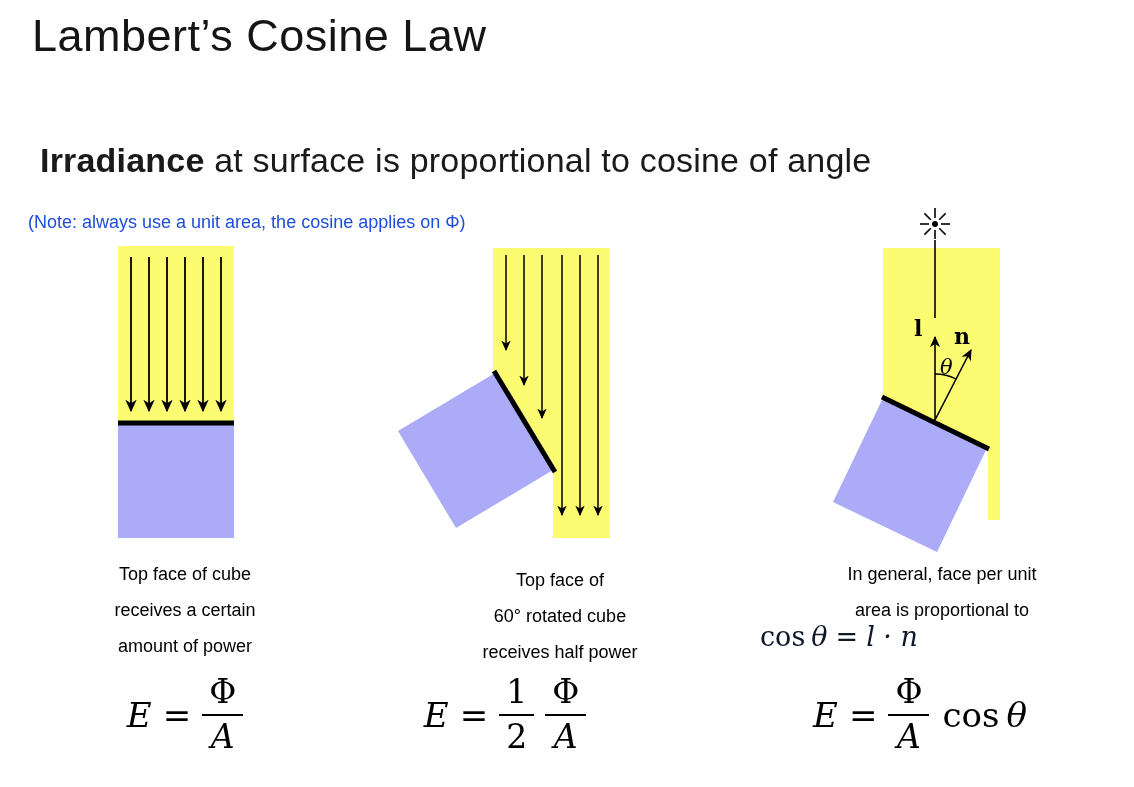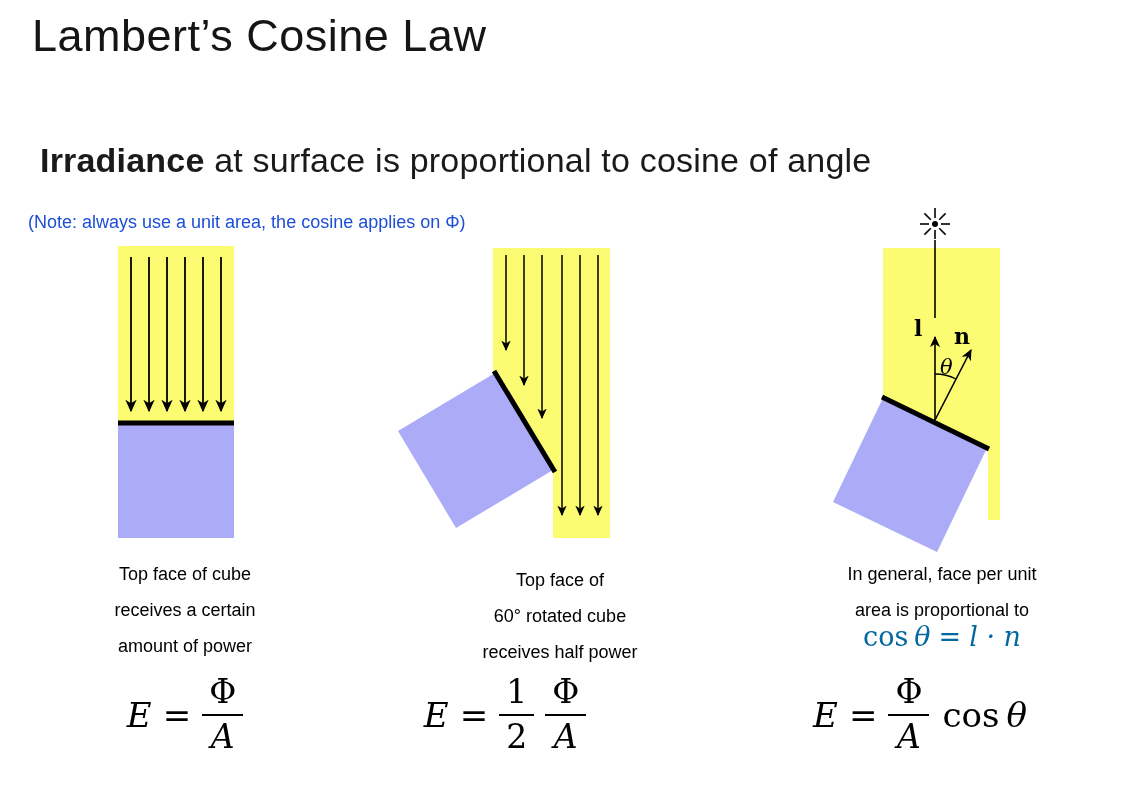--- a/index.html
+++ b/index.html
@@ -7,22 +7,22 @@
          font-family:"Liberation Sans",sans-serif;color:#111;}
   .title{position:absolute;left:28px;top:6px;margin:4px;font-size:45px;font-weight:400;
          letter-spacing:0.5px;color:#151515;}
   .body{position:absolute;left:28px;top:123px;margin:12px;font-size:34px;line-height:51px;
         color:#1a1a1a;letter-spacing:0.2px;}
   .body b{font-weight:700;}
   .note{position:absolute;left:28px;top:212px;font-size:18px;color:#1d4ed8;}
   .diag{position:absolute;}
   .caption{position:absolute;text-align:center;font-size:18px;line-height:36px;
            white-space:pre-line;color:#000;}
-  .mathline{position:absolute;text-align:center;font-size:27px;
-            font-family:"DejaVu Serif",serif;color:#0369a1;}
+  .mathline{position:absolute;text-align:left;font-size:27px;
+            font-family:"DejaVu Serif",serif;color:#0f172a;}
   .mathline .mi,.formula .mi{font-style:italic;}
   .mathline .fn{font-style:normal;margin-right:6px;}
   .mathline .eq{margin:0 8px;}
   .formula{position:absolute;display:flex;align-items:center;justify-content:center;
            gap:11px;font-family:"DejaVu Serif",serif;font-size:34px;color:#000;}
   .frac{display:inline-flex;flex-direction:column;align-items:center;font-size:33px;
         line-height:1.12;}
   .frac .num{padding:0 7px 3px;border-bottom:2.5px solid #000;}
   .frac .den{padding-top:3px;}
   .suffix{display:inline-flex;align-items:center;gap:7px;margin-left:2px;}

